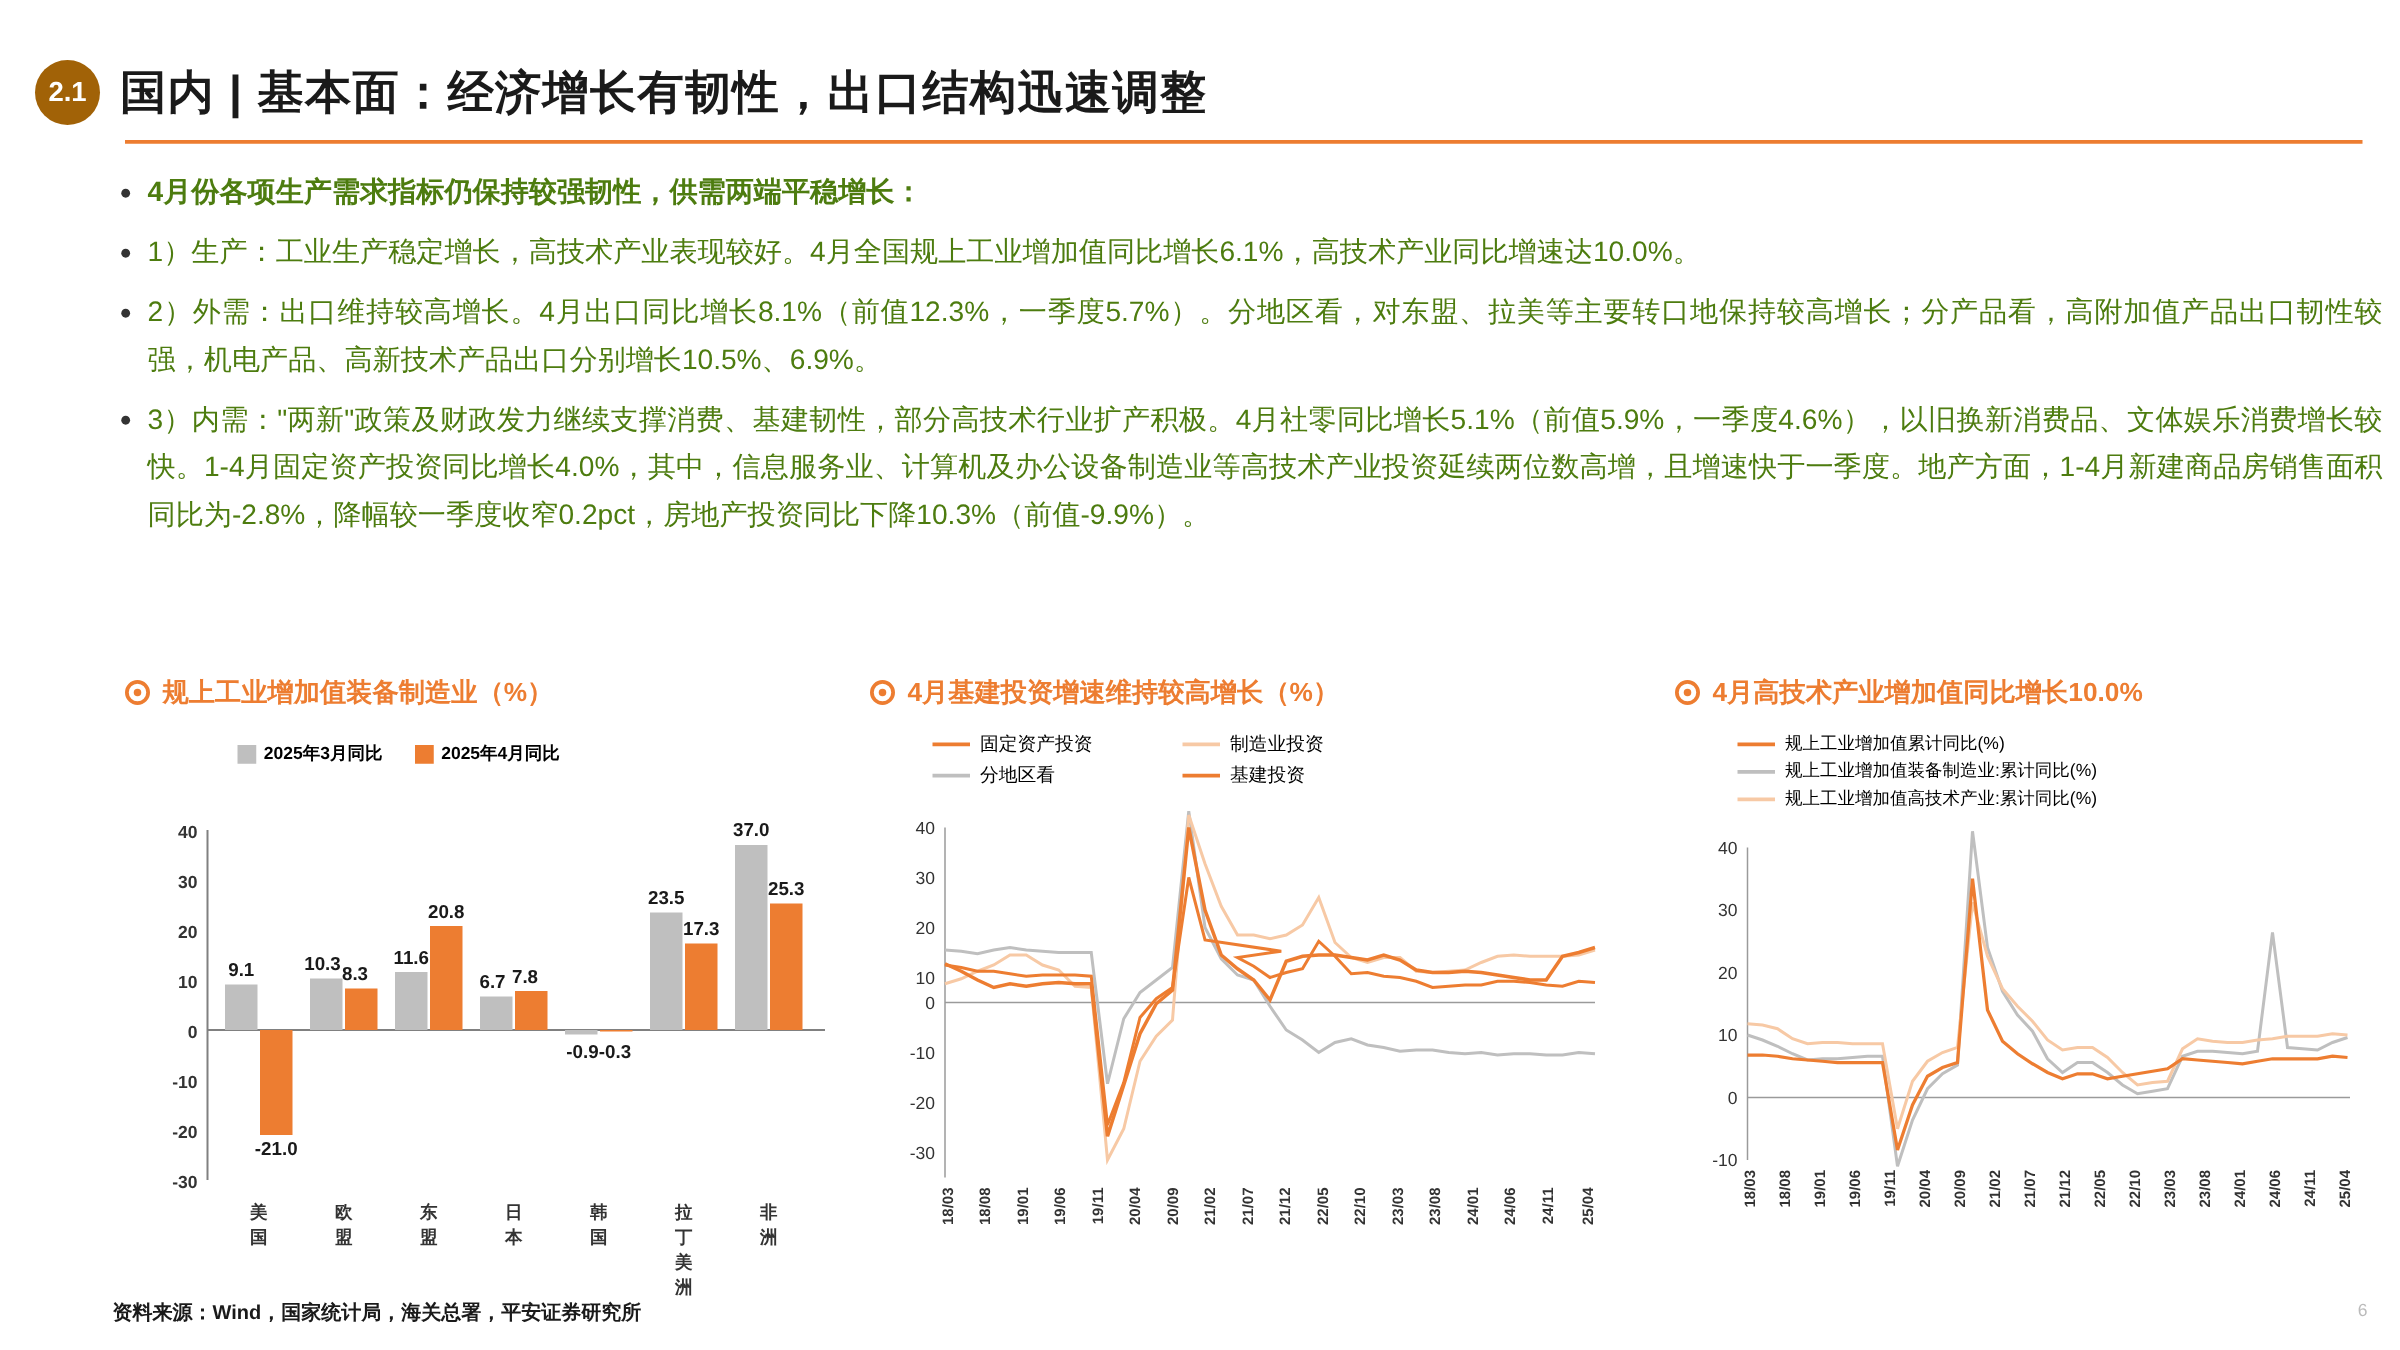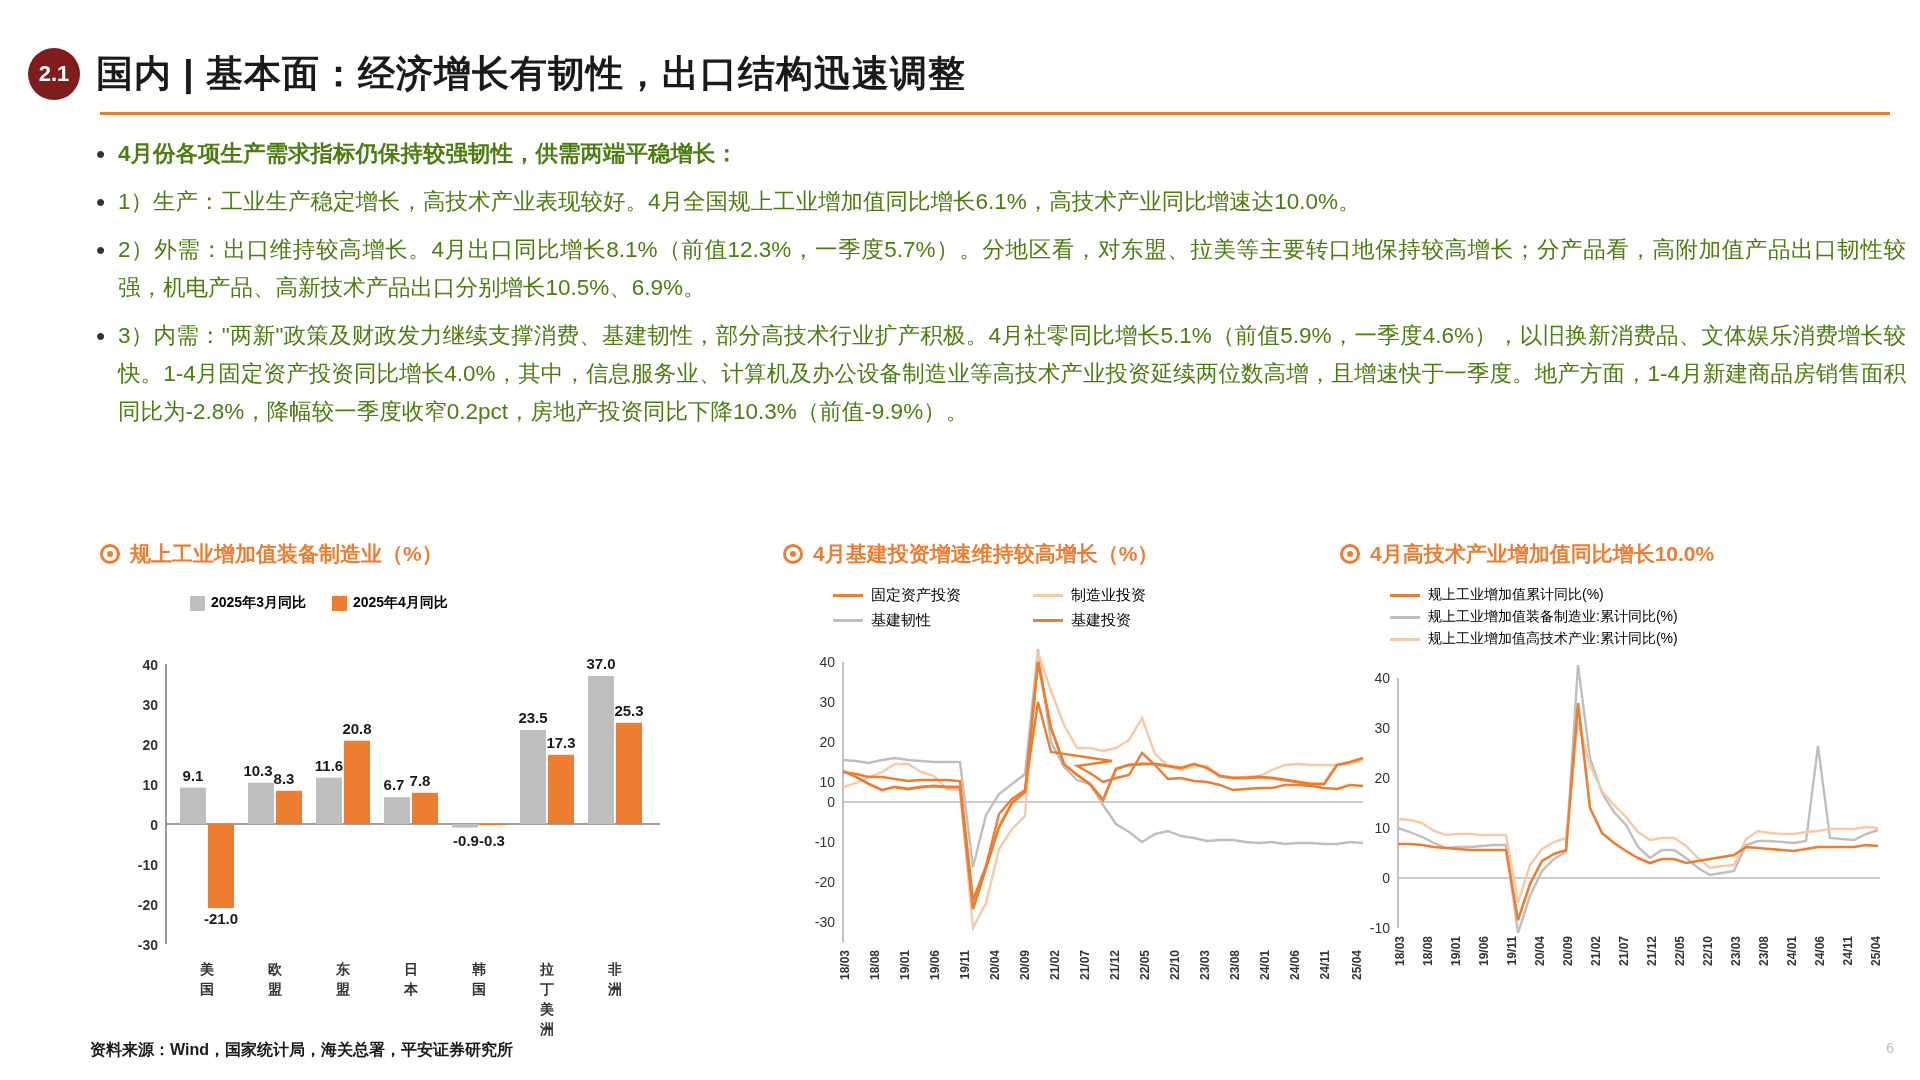--- a/index.html
+++ b/index.html
@@ -19,21 +19,21 @@
   
   .header {
     position: absolute;
     left: 28px; top: 40px;
     width: 1862px; height: 68px;
     display: flex; align-items: center;
   }
   .badge {
     width: 52px; height: 52px;
     border-radius: 50%;
-    background: #7f1d1d;
+    background: #a16207;
     color: #ffffff;
     font-size: 22px; font-weight: bold;
     display: flex; align-items: center; justify-content: center;
     flex: 0 0 auto;
     margin-right: 16px;
   }
   .title {
     font-size: 37px;
     font-weight: bold;
     color: #1a1a1a;
@@ -235,37 +235,37 @@
         <text x="447" y="360">拉</text>
           <text x="447" y="380">丁</text>
           <text x="447" y="400">美</text>
           <text x="447" y="420">洲</text>
         <text x="515" y="360">非</text>
           <text x="515" y="380">洲</text>
       </g>
     </svg>
   </div>
 
-  <div class="panel" style="left:783px; width:600px;">
+  <div class="panel" style="left:696px; width:600px;">
     <div class="panel-head">
       <span class="bullseye"></span>
       <span class="panel-title">4月基建投资增速维持较高增长（%）</span>
     </div>
     <div style="display:grid; grid-template-columns: 200px 200px; row-gap:6px; margin:18px 0 2px 50px;">
       <span style="display:flex;align-items:center;gap:8px;">
         <span class="legend-line" style="background:#ED7D31"></span>
         <span style="font-size:15px">固定资产投资</span>
       </span>
       <span style="display:flex;align-items:center;gap:8px;">
         <span class="legend-line" style="background:#F7C9A5"></span>
         <span style="font-size:15px">制造业投资</span>
       </span>
       <span style="display:flex;align-items:center;gap:8px;">
         <span class="legend-line" style="background:#BFBFBF"></span>
-        <span style="font-size:15px">基建韧性</span>
+        <span style="font-size:15px">分地区看</span>
       </span>
       <span style="display:flex;align-items:center;gap:8px;">
         <span class="legend-line" style="background:#ED7D31"></span>
         <span style="font-size:15px">基建投资</span>
       </span>
     </div>
 
     <svg width="600" height="400" viewBox="0 0 600 400">
 
       <g class="tick-lbl" text-anchor="end" font-size="15">

